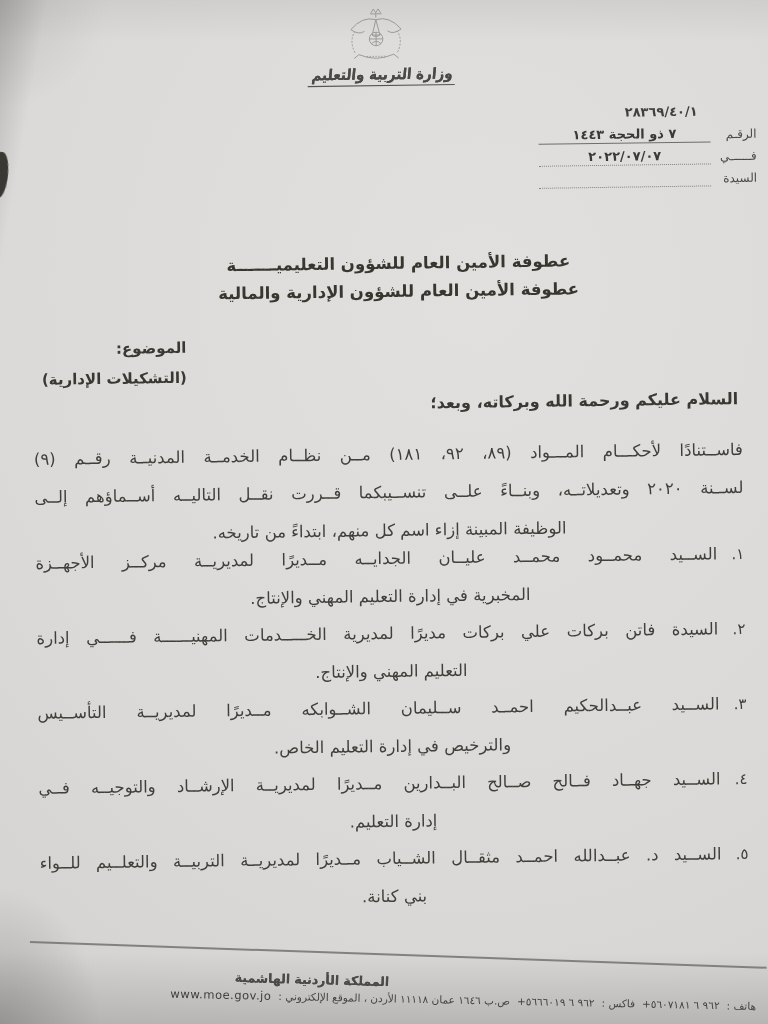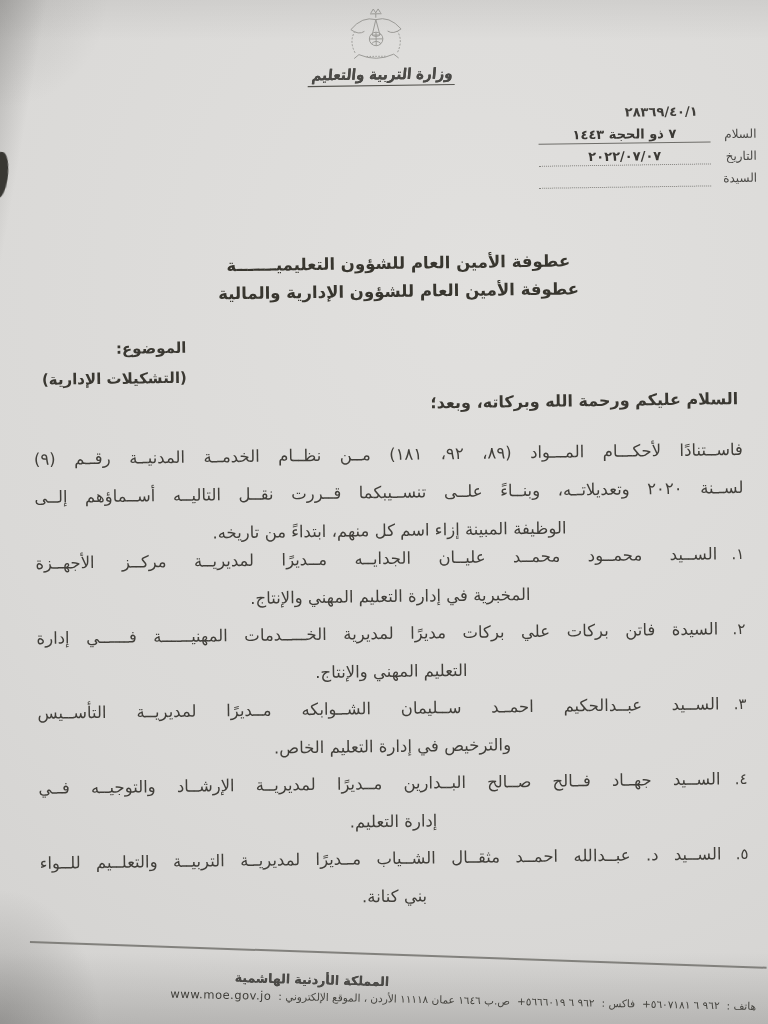--- a/index.html
+++ b/index.html
@@ -102,25 +102,25 @@
       <path class="ln" d="M30,52 h20" stroke-dasharray="1.5 1.5"></path>
     </svg>
 
     <div class="ministry">
       <span class="callig">وزارة التربية والتعليم</span>
     </div>
 
     <div class="refblock">
       <div class="ref-number">٢٨٣٦٩/٤٠/١</div>
       <div class="ref-row">
-        <span class="lbl">السلام</span>
+        <span class="lbl">الرقـم</span>
         <span class="line strong">٧ ذو الحجة ١٤٤٣</span>
       </div>
       <div class="ref-row">
-        <span class="lbl">التاريخ</span>
+        <span class="lbl">فــــــي</span>
         <span class="line">٢٠٢٢/٠٧/٠٧</span>
       </div>
       <div class="ref-row">
         <span class="lbl">السيدة</span>
         <span class="line"></span>
       </div>
     </div>
 
     <div class="addressees">
       <div>عطوفة الأمين العام للشؤون التعليميـــــــة</div>

